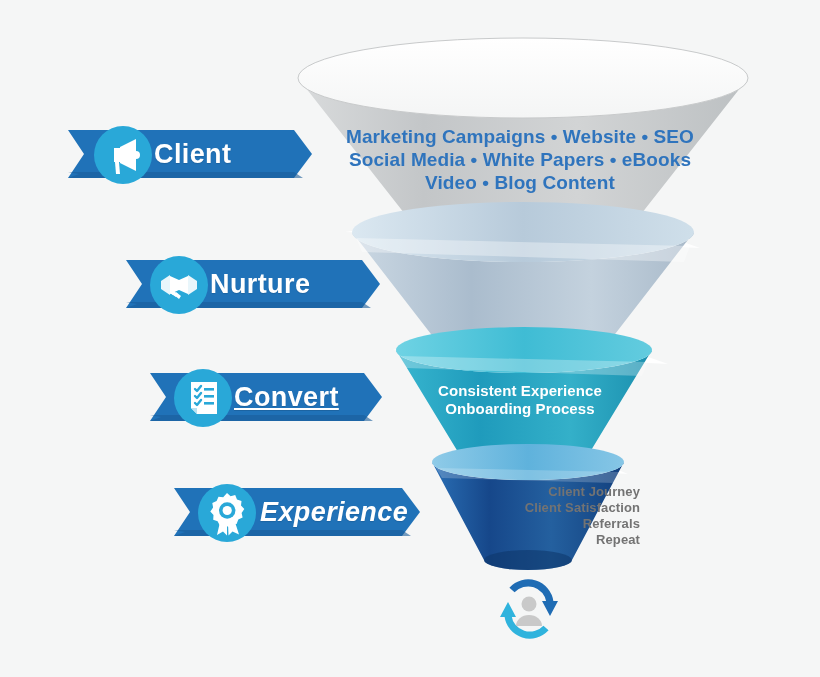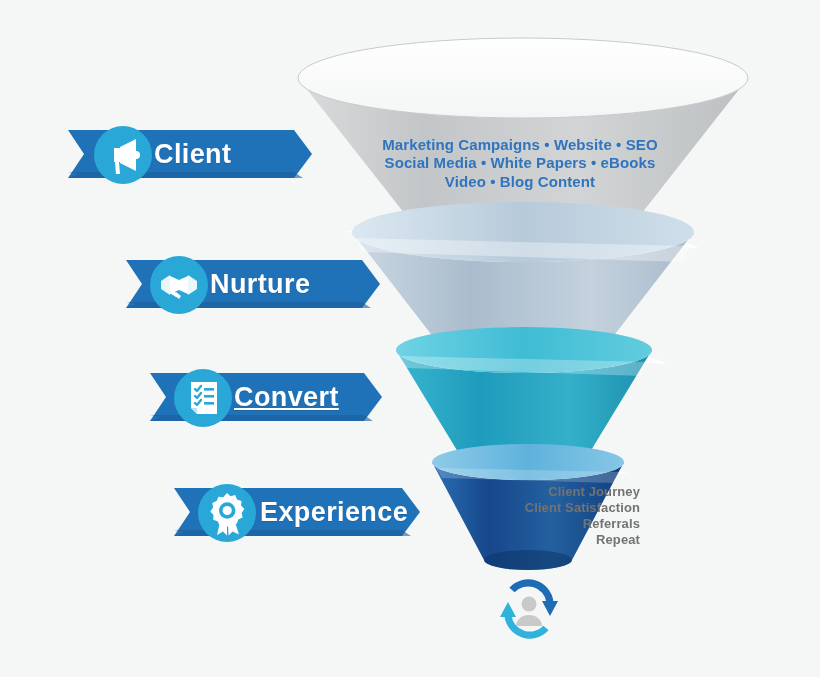--- a/index.html
+++ b/index.html
@@ -14,21 +14,21 @@
   svg.layer{position:absolute;left:0;top:0;width:820px;height:677px;}
   .funnel-text{
     position:absolute;
     text-align:center;
     line-height:1.22;
     font-weight:700;
     letter-spacing:.1px;
     white-space:pre-line;
     pointer-events:none;
   }
-  #seg1-text{left:330px;top:136px;width:380px;font-size:15px;color:#2f74bd;}
+  #seg1-text{left:330px;top:125px;width:380px;font-size:19px;color:#2f74bd;}
   #seg2-text{left:330px;top:268px;width:380px;font-size:14.5px;color:#2f74bd;}
   #seg3-text{left:360px;top:382px;width:320px;font-size:15px;color:#ffffff;}
   #seg4-text{left:400px;top:484px;width:240px;font-size:13px;color:#737373;text-align:right;}
 
   .banner{position:absolute;height:52px;}
   .banner .label{
     position:absolute;
     top:0;height:52px;
     display:flex;align-items:center;
     color:#ffffff;
@@ -39,21 +39,21 @@
     white-space:nowrap;
   }
   .banner .iconwrap{position:absolute;}
   #banner-attract{left:66px;top:128px;width:248px;}
   #banner-attract .label{left:88px;}
   #banner-nurture{left:124px;top:258px;width:258px;}
   #banner-nurture .label{left:86px;}
   #banner-convert{left:148px;top:371px;width:236px;}
   #banner-convert .label{left:86px;text-decoration:underline;}
   #banner-experience{left:172px;top:486px;width:250px;}
-  #banner-experience .label{left:88px;}
+  #banner-experience .label{left:88px;font-style:italic;}
 </style>
 </head>
 <body>
 
 <div id="stage">
 
   <svg class="layer" viewBox="0 0 820 677">
     <defs>
       <linearGradient id="g1body" x1="0" y1="0" x2="1" y2="0">
         <stop offset="0" stop-color="#d9dbdc"></stop>
@@ -139,20 +139,22 @@
       <path d="M432,462 A96,18 0 0 1 624,462 A96,18 0 0 1 432,462 Z" fill="url(#g4top)"></path>
       <path d="M436,468 L620,472 L614,483 L442,478 Z" fill="#ffffff" opacity=".2"></path>
       <ellipse cx="528" cy="560" rx="44" ry="10" fill="#0e3straight" opacity="0"></ellipse>
       <path d="M484,560 A44,10 0 0 0 572,560 A44,10 0 0 0 484,560 Z" fill="#0d3468" opacity=".55"></path>
     </g>
   </svg>
 
   <div class="funnel-text" id="seg1-text">Marketing Campaigns • Website • SEO
 Social Media • White Papers • eBooks
 Video • Blog Content</div>
+  <div class="funnel-text" id="seg3-text">Consistent Experience
+Onboarding Process</div>
   <div class="funnel-text" id="seg4-text">Client Journey
 Client Satisfaction
 Referrals
 Repeat</div>
 
   <div class="banner" id="banner-attract">
     <svg width="248" height="58" viewBox="0 0 248 58">
       <path d="M2,2 L228,2 L246,26 L228,50 L2,50 L18,26 Z" fill="#2072b8"></path>
       <path d="M2,44 L228,44 L237,50 L228,50 L2,50 L13,46 Z" fill="#1b5e99" opacity=".6"></path>
     </svg>

